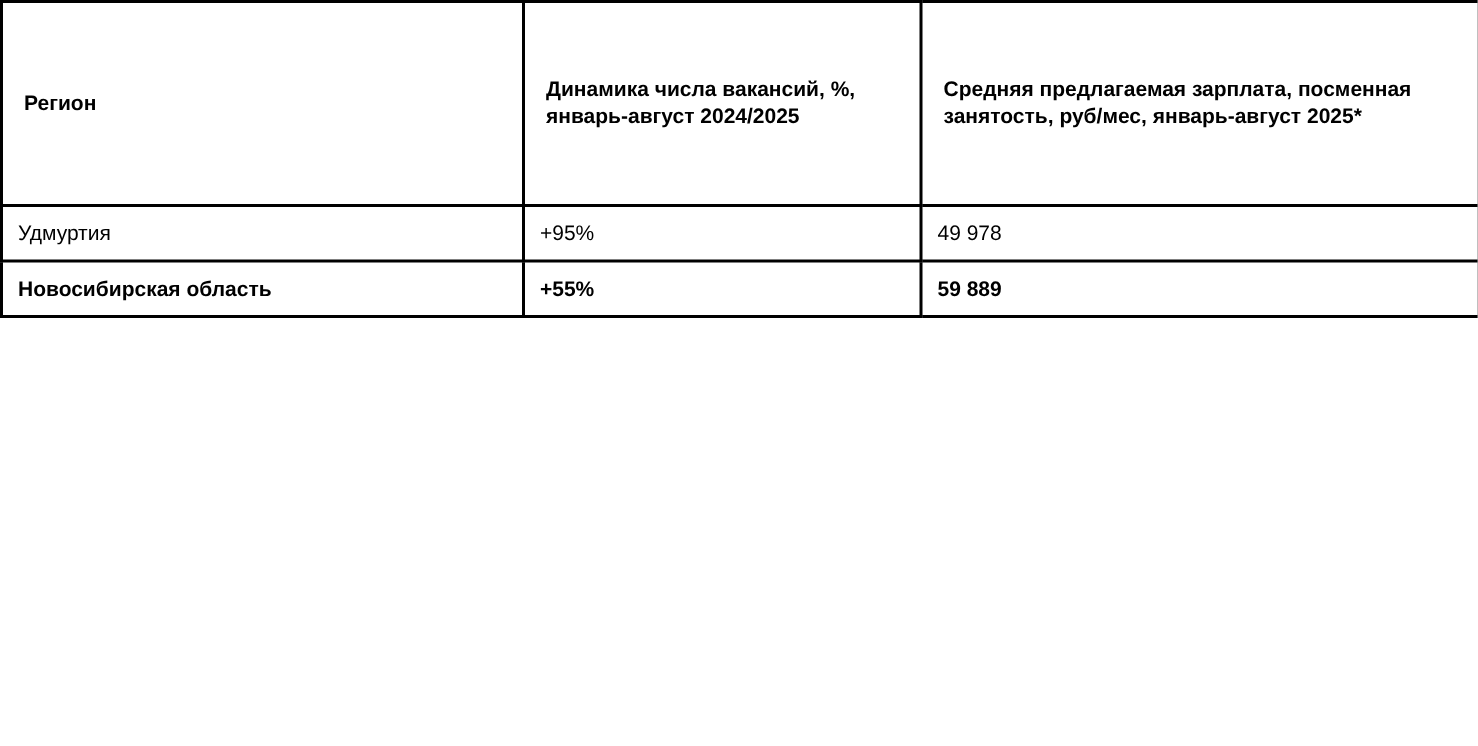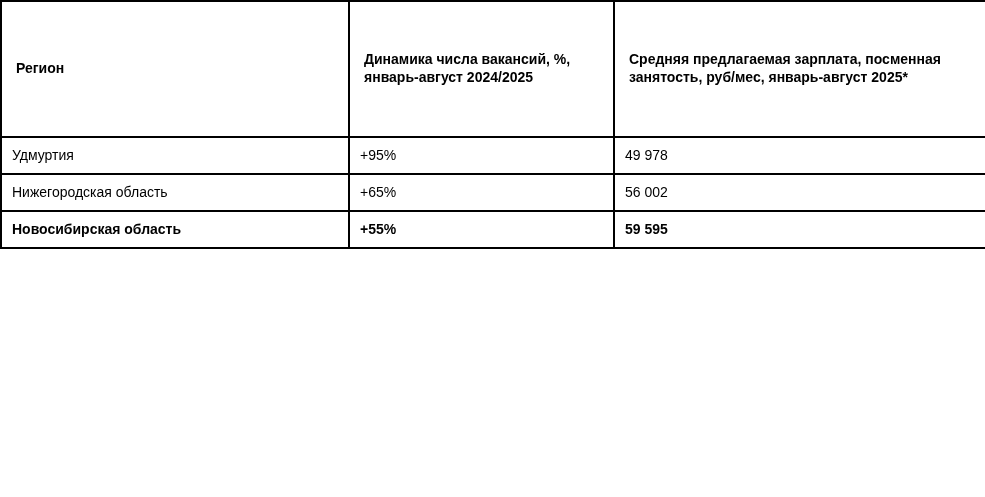--- a/index.html
+++ b/index.html
@@ -69,25 +69,20 @@
         <th>Динамика числа вакансий, %, январь-август 2024/2025</th>
         <th>Средняя предлагаемая зарплата, посменная занятость, руб/мес, январь-август 2025*</th>
       </tr>
     </thead>
     <tbody>
       <tr>
         <td>Удмуртия</td>
         <td>+95%</td>
         <td>49 978</td>
       </tr>
-      <tr>
-        <td>Нижегородская область</td>
-        <td>+65%</td>
-        <td>56 002</td>
-      </tr>
       <tr class="highlight">
         <td>Новосибирская область</td>
         <td>+55%</td>
-        <td>59 595</td>
+        <td>59 889</td>
       </tr>
     </tbody>
   </table>
 </div>
 
 </body></html>

